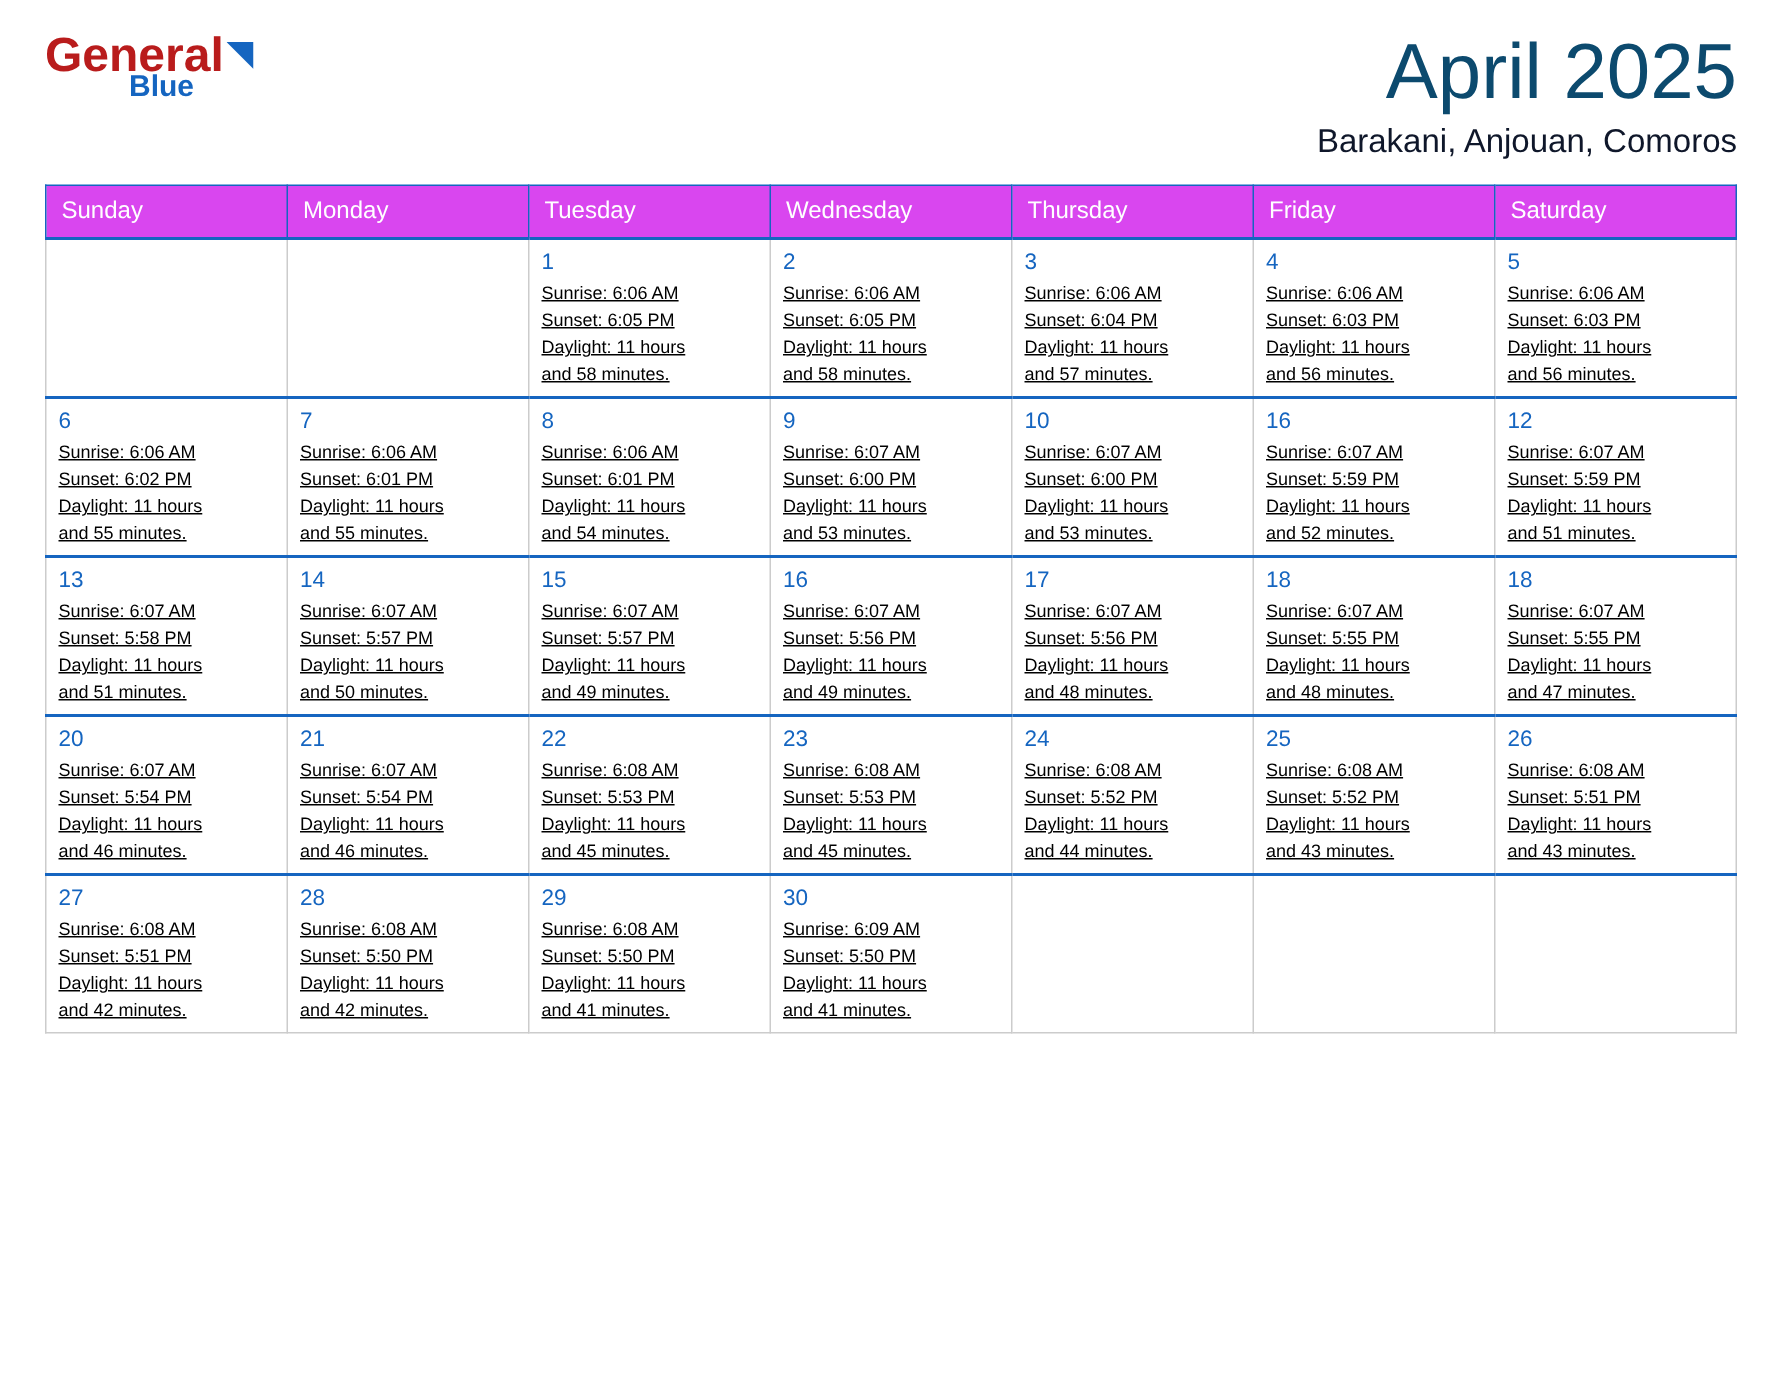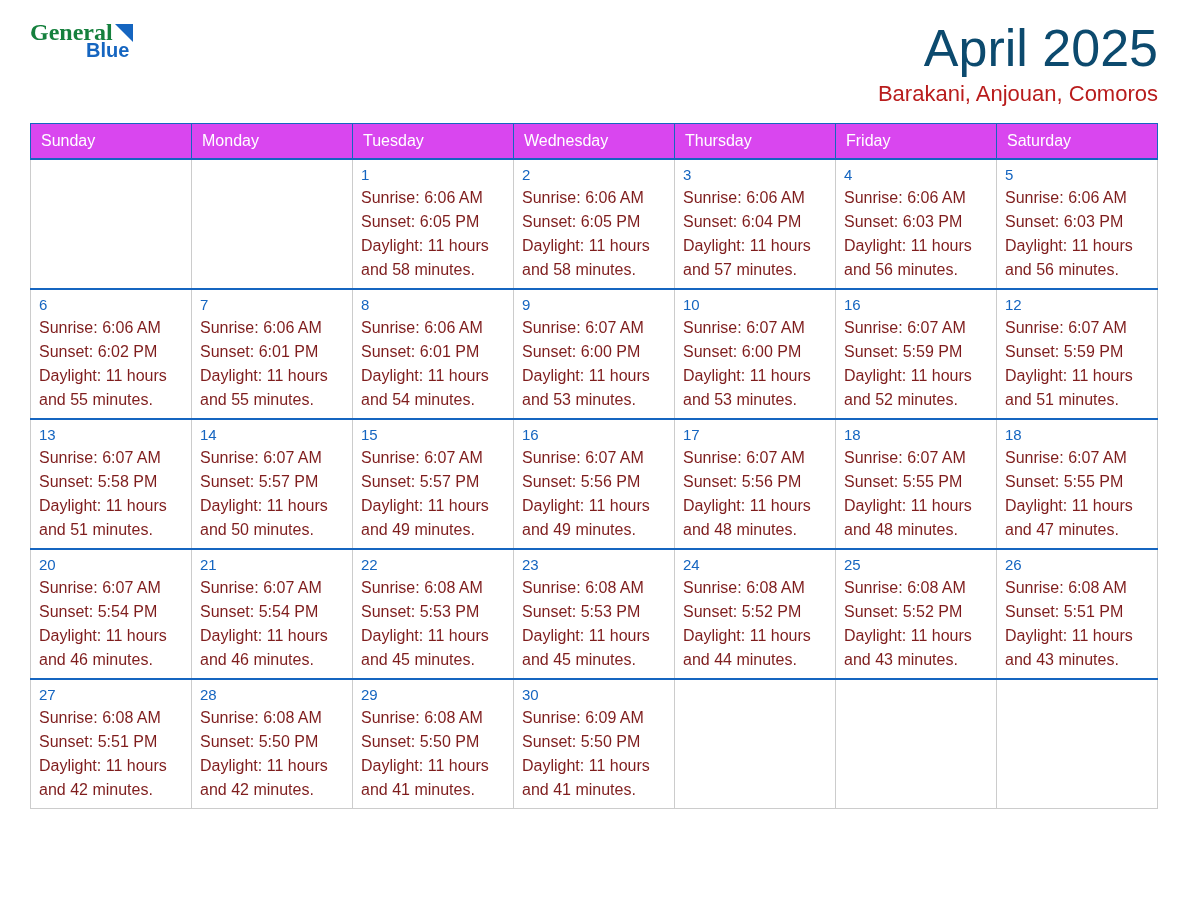--- a/index.html
+++ b/index.html
@@ -16,25 +16,24 @@
       justify-content: space-between;
       align-items: flex-start;
       margin-bottom: 16px;
     }
     .logo {
       display: flex;
       flex-direction: column;
       align-items: flex-start;
     }
     .logo-general {
-      font-size: 24px;
+      font-size: 32px;
       font-weight: bold;
-      color: #15803d;
+      color: #b91c1c;
       line-height: 1;
-      font-family: Liberation Serif, serif;
     }
     .logo-blue {
       font-size: 20px;
       font-weight: bold;
       color: #1565c0;
       line-height: 1;
       margin-left: 28px;
     }
     .logo-row {
       display: flex;
@@ -44,21 +43,21 @@
       text-align: right;
     }
     .month-year {
       font-size: 52px;
       font-weight: normal;
       color: #0c4a6e;
       line-height: 1.1;
     }
     .location {
       font-size: 22px;
-      color: #b91c1c;
+      color: #0f172a;
       margin-top: 4px;
     }
     .calendar {
       width: 100%;
       border-collapse: collapse;
       border: 1px solid #1565c0;
     }
     .calendar th {
       background-color: #d946ef;
       color: #fff;
@@ -78,23 +77,24 @@
       min-height: 90px;
     }
     .day-number {
       font-size: 15px;
       font-weight: normal;
       color: #1565c0;
       display: block;
       margin-bottom: 3px;
     }
     .day-info {
-      font-size: 16px;
+      font-size: 12px;
       line-height: 1.5;
-      color: #7f1d1d;
+      color: #000000;
+      text-decoration: underline;
     }
     .empty-cell {
       background: #fff;
     }
     tr.week-row td {
       border-top: 2px solid #1565c0;
     }
   </style>
 </head>
 <body>

